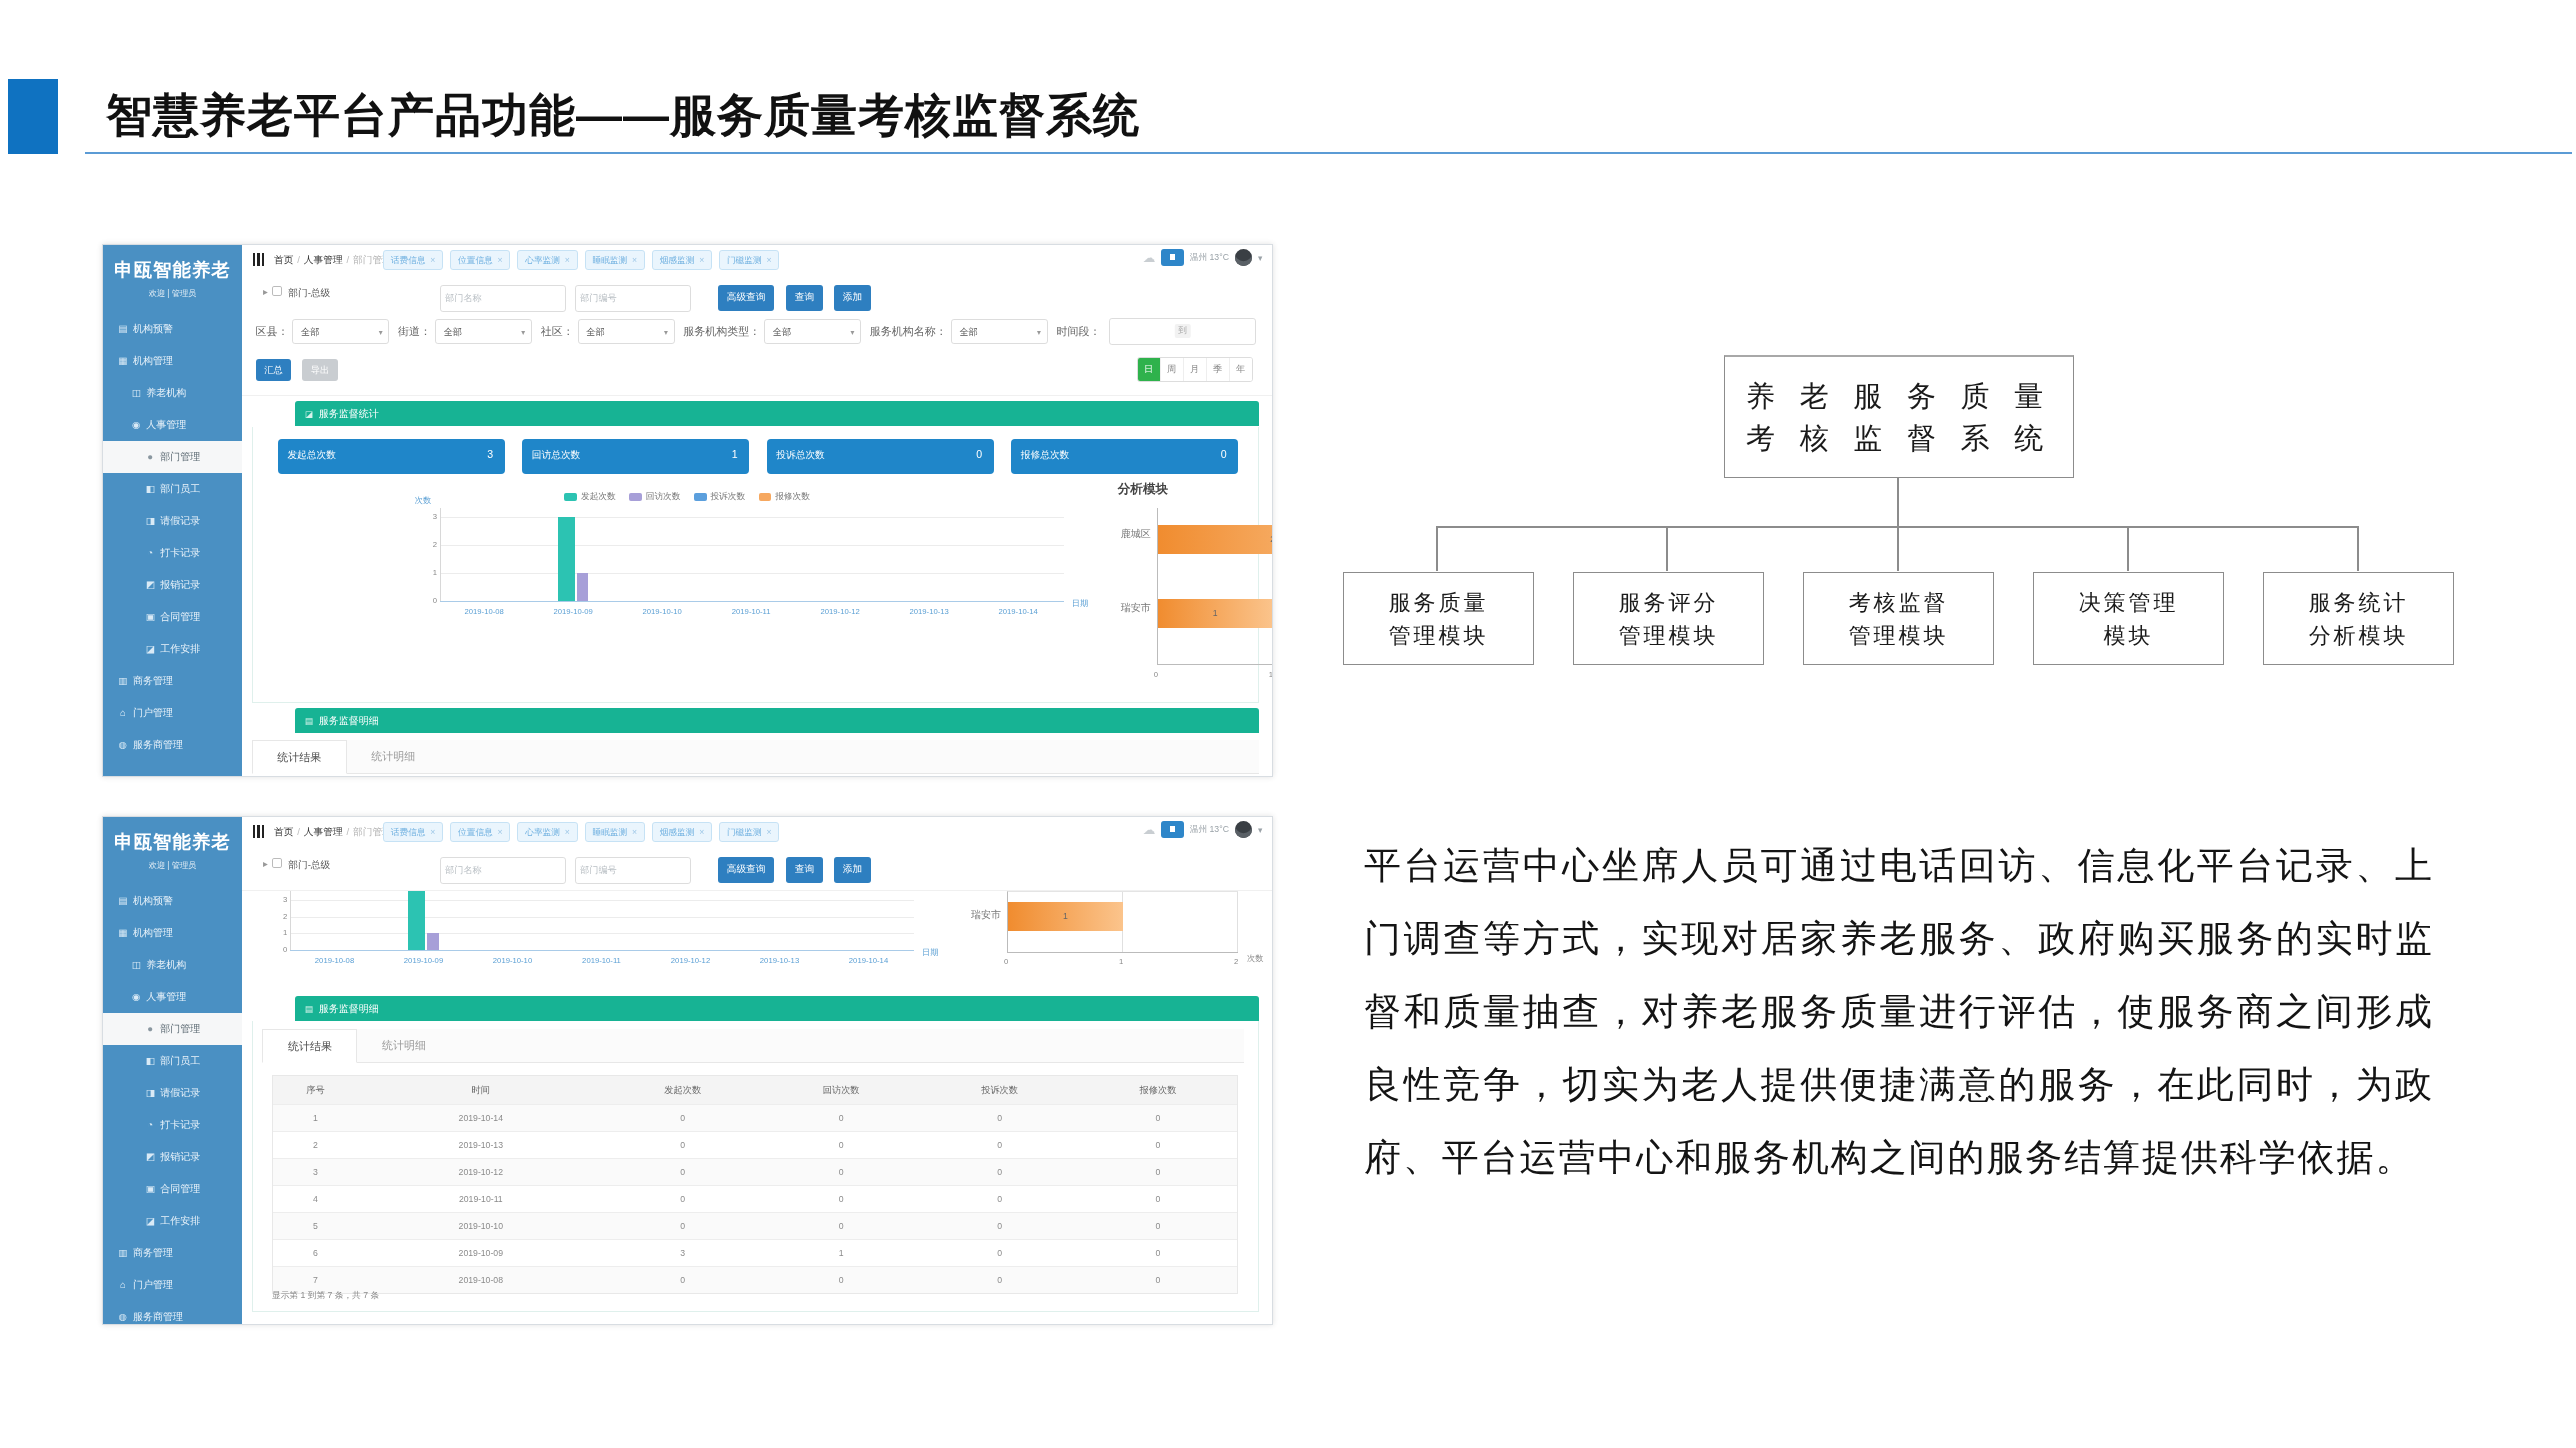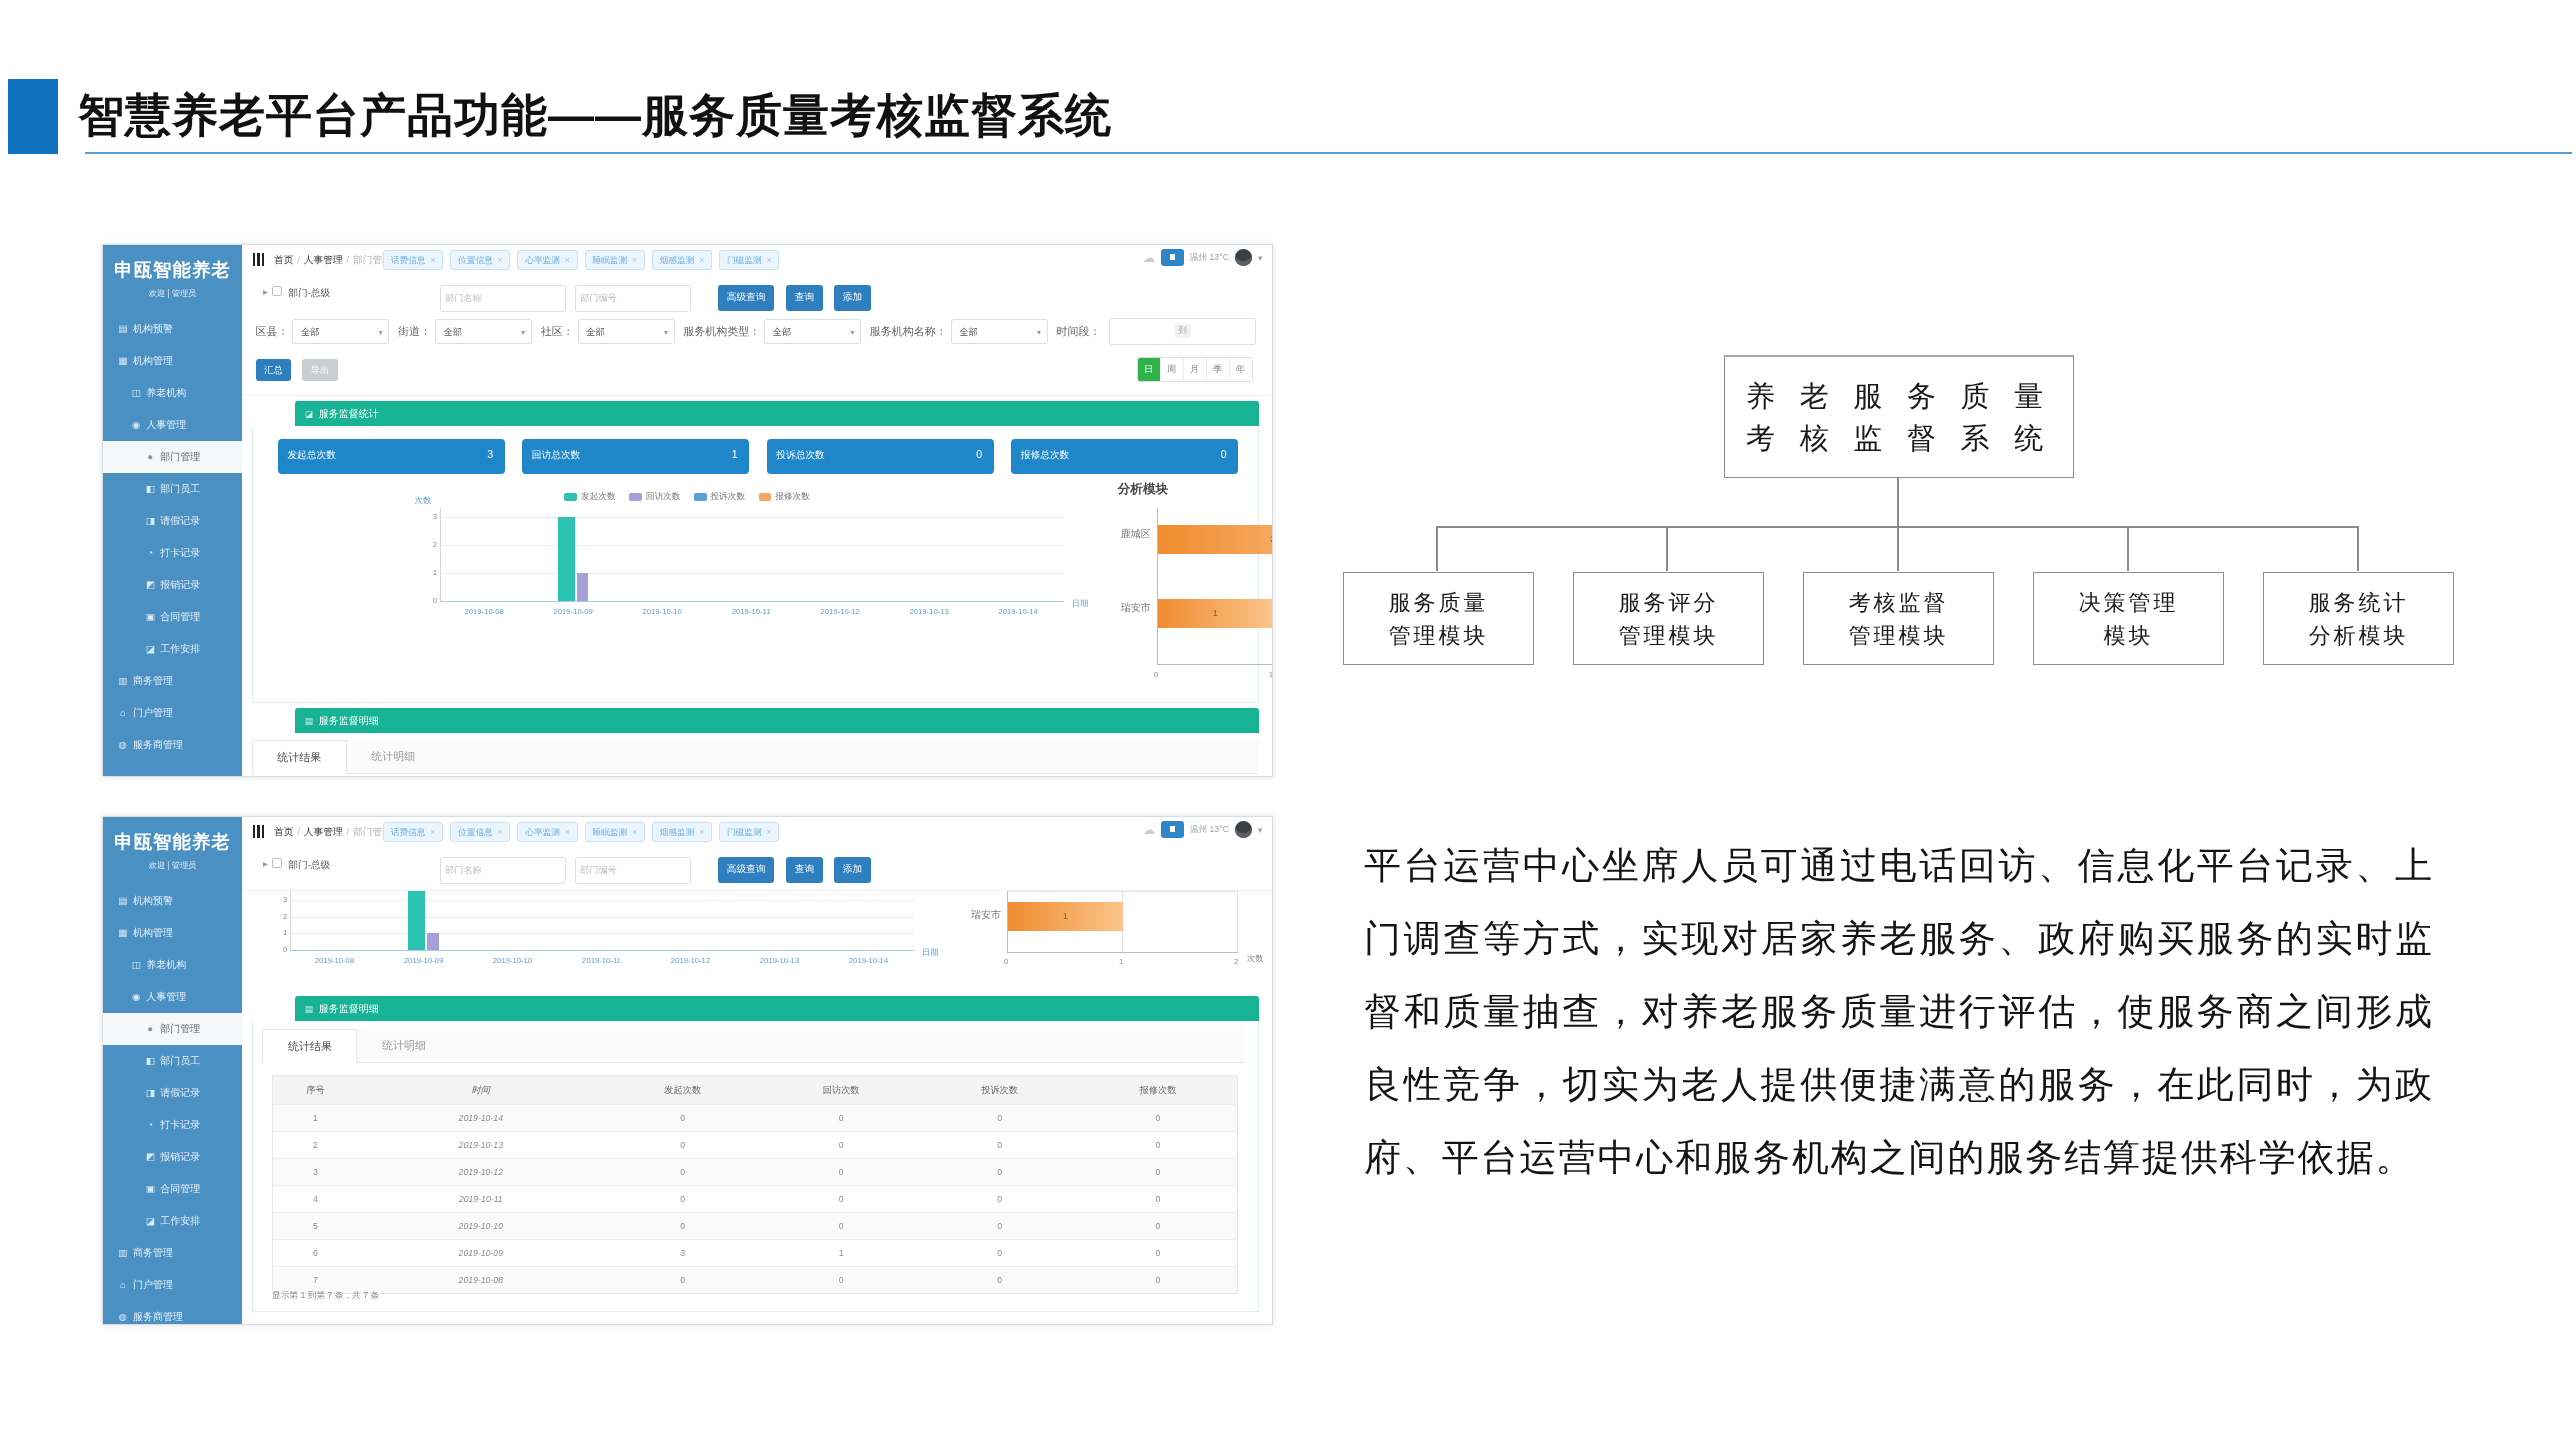--- a/index.html
+++ b/index.html
@@ -2,21 +2,21 @@
 <html><head>
 <meta charset="utf-8">
 <style>
   html,body{margin:0;padding:0;background:#fff;}
   body{width:2576px;height:1449px;position:relative;overflow:hidden;
        font-family:"Liberation Sans","DejaVu Sans",sans-serif;}
   .abs{position:absolute;}
 
   
   .title-accent{left:7.7px;top:79px;width:50px;height:75px;background:#0f72c1;}
-  .page-title{left:78px;top:85px;font-size:46px;font-weight:700;color:#111;letter-spacing:1px;white-space:nowrap;}
+  .page-title{left:106px;top:85px;font-size:46px;font-weight:700;color:#111;letter-spacing:1px;white-space:nowrap;}
   .title-rule{left:85px;top:152px;right:3.9px;height:1.9px;background:#5b9bd5;}
 
   
   .shot{position:absolute;background:#fff;border:1px solid #d8dde2;box-shadow:0 0 5.8px rgba(0,0,0,.12);overflow:hidden;}
   #shot1{left:102px;top:244px;width:1169px;height:531px;}
   #shot2{left:102px;top:816px;width:1169px;height:507px;}
 
   
   .sidebar{position:absolute;left:0;top:0;width:139px;height:100%;background:#4a90c3;overflow:hidden;}
   .brand{margin-top:11.6px;text-align:center;color:#fff;font-size:18.4px;font-weight:700;letter-spacing:1px;}
@@ -103,21 +103,21 @@
   .tab{width:93px;height:32px;line-height:32px;text-align:center;font-size:11px;color:#9a9a9a;cursor:pointer;}
   .tab.active{background:#fff;border:1px solid #e7e7e7;border-bottom:1px solid #fff;color:#4d4d4d;margin-bottom:-1px;}
 
   
   .dtable{position:absolute;border:1px solid #e8e8e8;font-size:8.7px;color:#8b8b8b;}
   .trow{display:flex;border-bottom:1px solid #ededed;height:26px;line-height:26px;}
   .trow:last-child{border-bottom:none;}
   .trow.head{background:#f4f4f4;color:#666;font-size:9.2px;height:28px;line-height:28px;}
   .trow:nth-child(odd):not(.head){background:#fafafa;}
   .tc0{width:87px;text-align:center;}
-  .tc1{width:251px;text-align:center;font-style:italic;}
+  .tc1{width:251px;text-align:center;}
   .tc2,.tc3,.tc4,.tc5{width:162px;text-align:center;}
   .tfoot{position:absolute;font-size:8.7px;color:#8b8b8b;}
 
   
   .dg-root{left:1724px;top:355px;width:348px;height:120px;border:1px solid #8c8c8c;border-top:2.9px solid #a8a8a8;
            display:flex;flex-direction:column;justify-content:center;text-align:center;
            font-family:"Liberation Serif","DejaVu Serif",serif;font-size:29px;color:#1a1a1a;letter-spacing:8.7px;line-height:42px;}
   .dg-line{position:absolute;background:#8c8c8c;}
   .dg-row{left:1343px;top:572px;width:1111px;display:flex;justify-content:space-between;}
   .dg-box{width:189px;height:91px;border:1px solid #8c8c8c;display:flex;flex-direction:column;justify-content:center;

